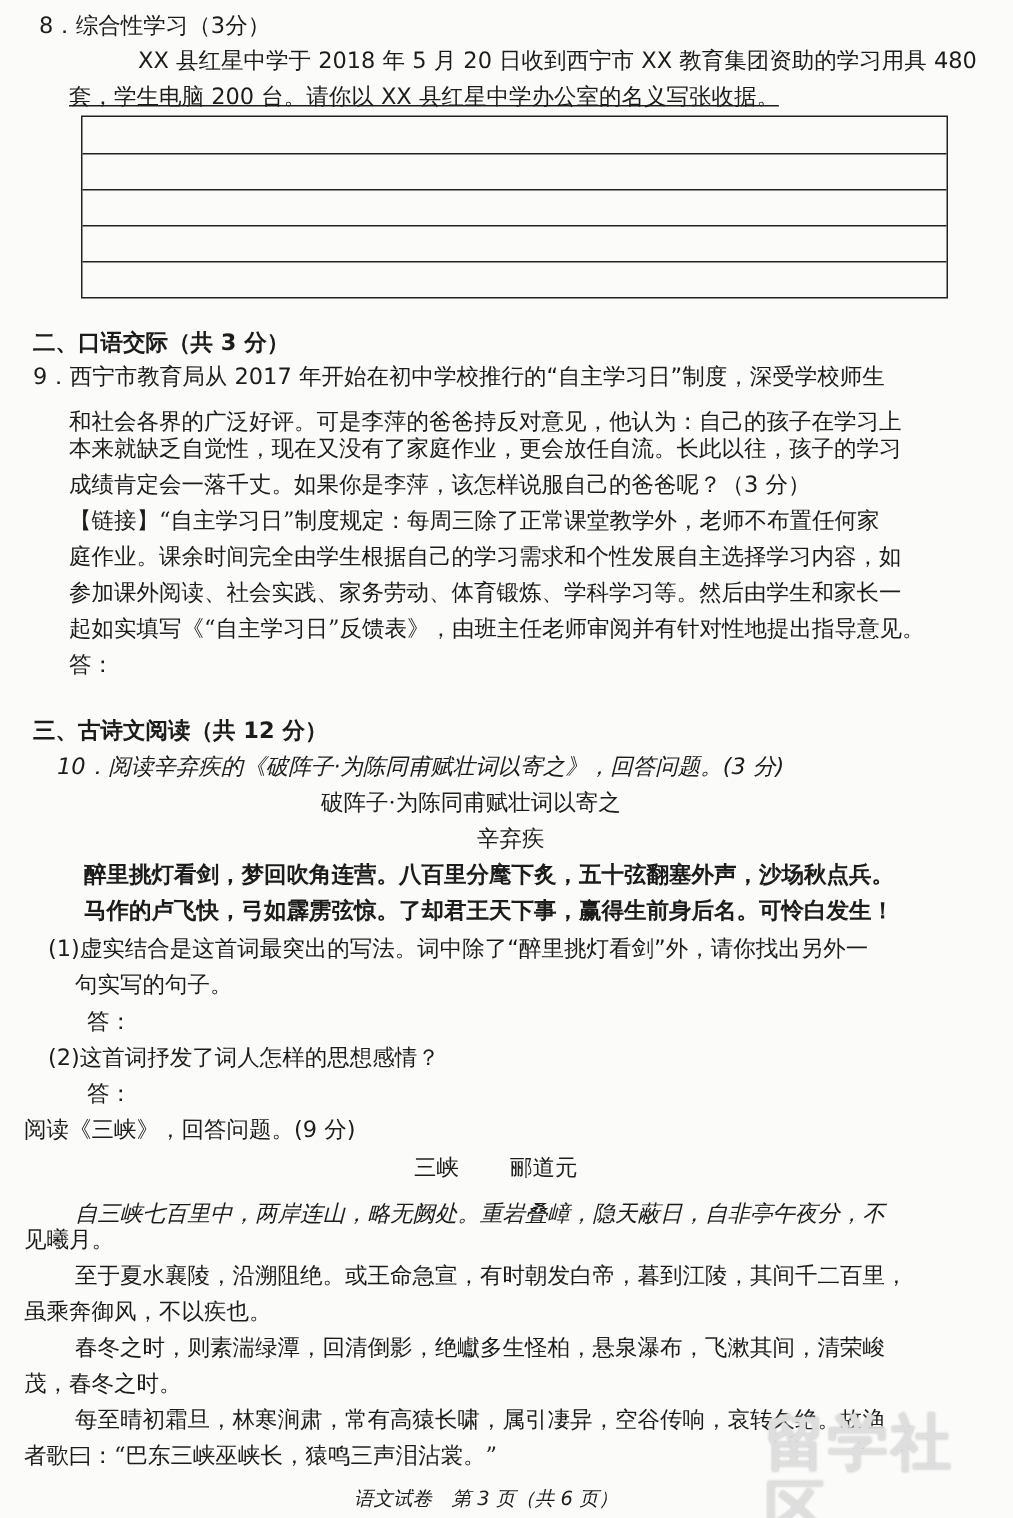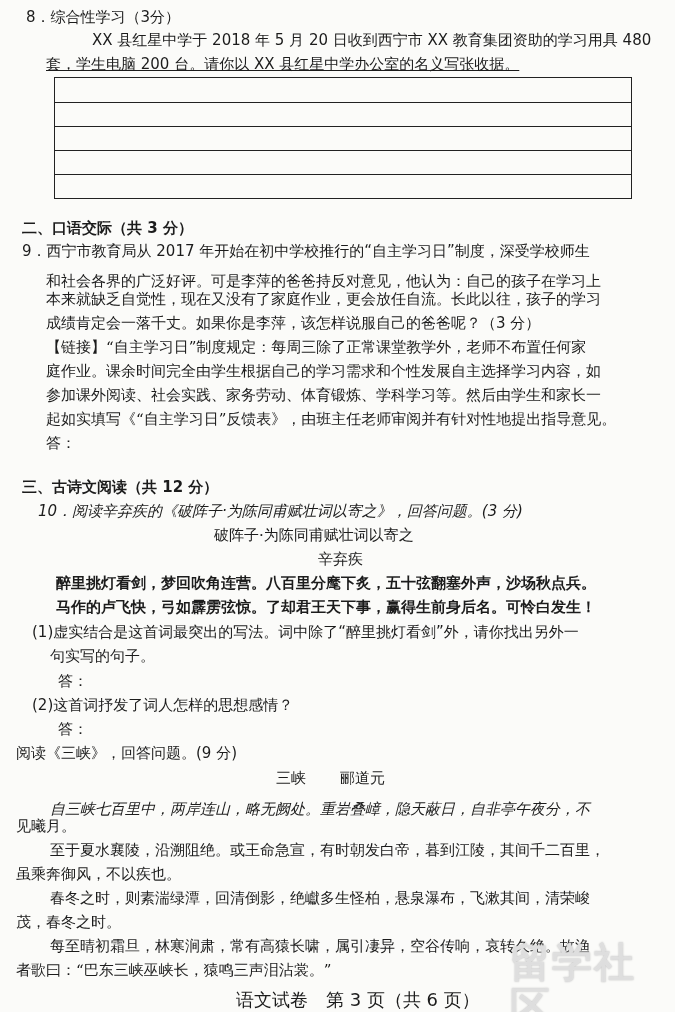--- a/index.html
+++ b/index.html
@@ -61,18 +61,18 @@
 
 <div class="abs line kai" style="left:50px;top:800px;font-style:italic;">自三峡七百里中，两岸连山，略无阙处。重岩叠嶂，隐天蔽日，自非亭午夜分，不</div>
 <div class="abs line kai" style="left:16px;top:817px;">见曦月。</div>
 <div class="abs line kai" style="left:50px;top:841px;">至于夏水襄陵，沿溯阻绝。或王命急宣，有时朝发白帝，暮到江陵，其间千二百里，</div>
 <div class="abs line kai" style="left:16px;top:865px;">虽乘奔御风，不以疾也。</div>
 <div class="abs line kai" style="left:50px;top:889px;">春冬之时，则素湍绿潭，回清倒影，绝巘多生怪柏，悬泉瀑布，飞漱其间，清荣峻</div>
 <div class="abs line kai" style="left:16px;top:913px;">茂，春冬之时。</div>
 <div class="abs line kai" style="left:50px;top:937px;">每至晴初霜旦，林寒涧肃，常有高猿长啸，属引凄异，空谷传响，哀转久绝。故渔</div>
 <div class="abs line kai" style="left:16px;top:961px;">者歌曰：“巴东三峡巫峡长，猿鸣三声泪沾裳。”</div>
 
-<div class="abs sans" style="left:236px;top:992px;font-size:18px;line-height:16px;">语文试卷　第 3 页（共 6 页）</div>
+<div class="abs sans" style="left:236px;top:992px;font-size:13px;line-height:16px;font-style:italic;">语文试卷　第 3 页（共 6 页）</div>
 
 <div class="wm">
   <div class="big">留学社区</div>
 
 </div>
 
 </body></html>

